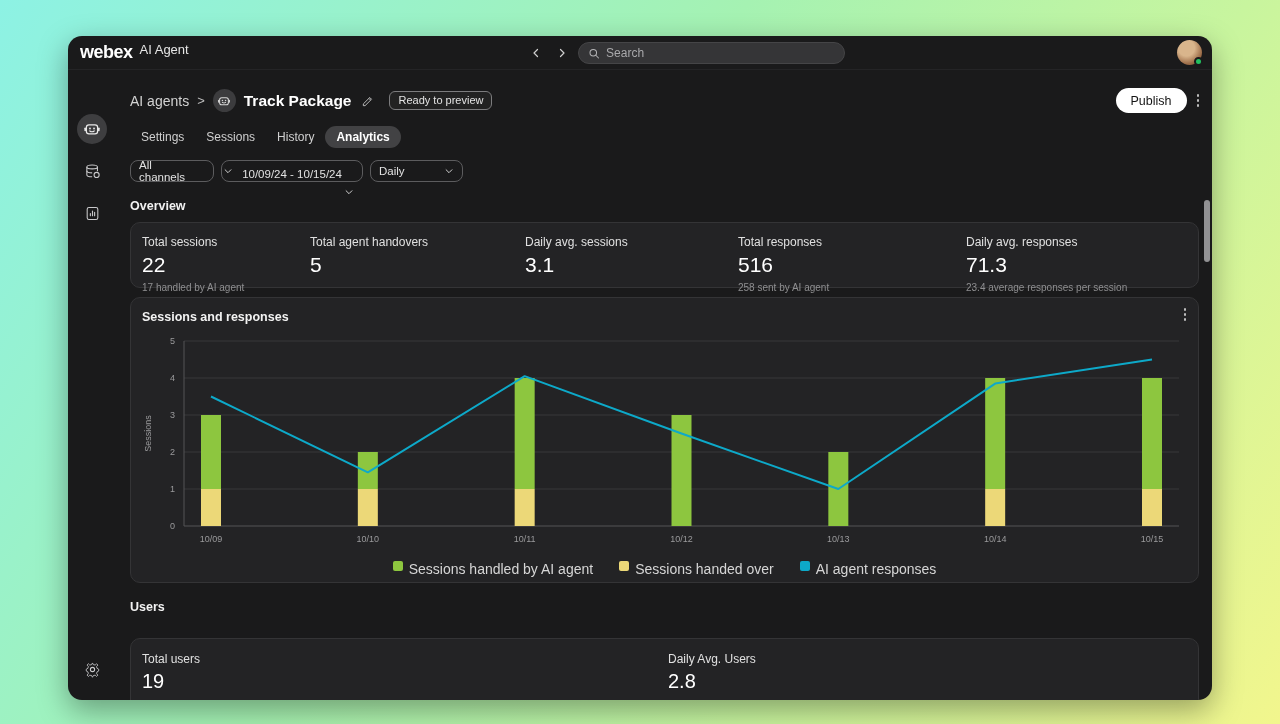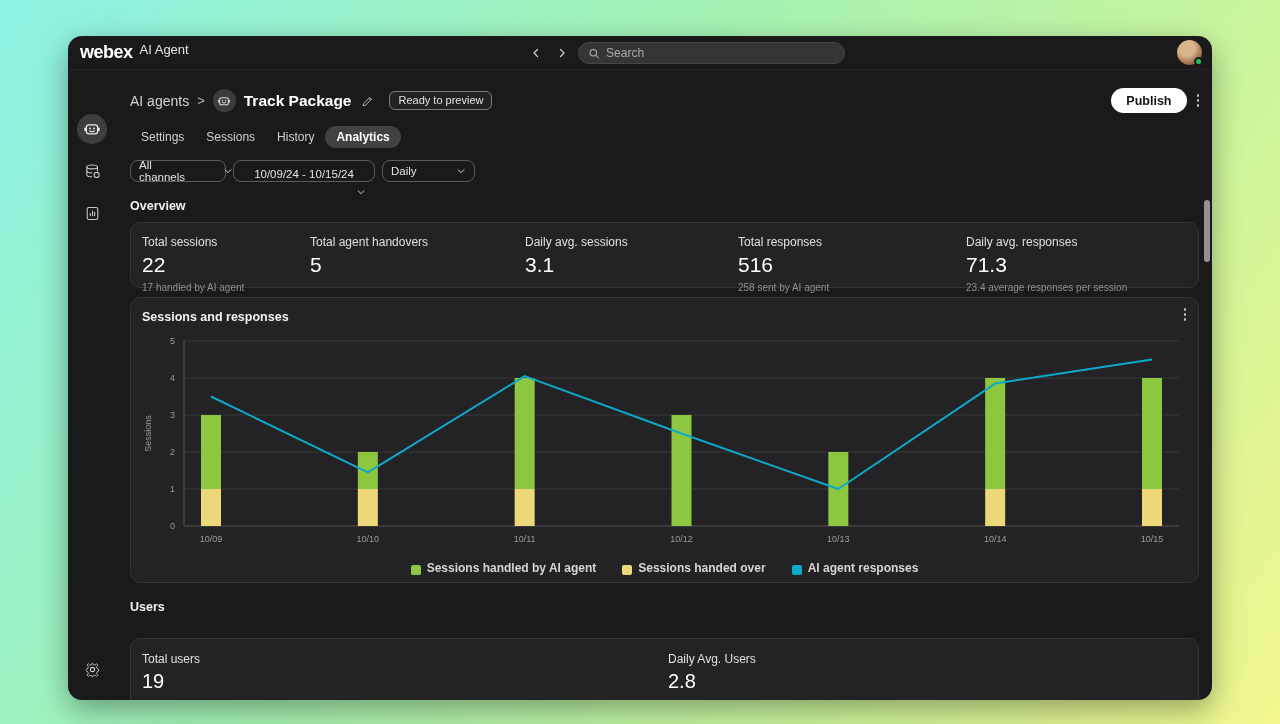--- a/index.html
+++ b/index.html
@@ -46,47 +46,47 @@
   .crumb-parent { font-size:14px; color:#d2d2d2; cursor:pointer;}
   .crumb-sep { font-size:13px; color:#bdbdbd; margin:0 8px;}
   .bot-badge { width:23px; height:23px; border-radius:50%; background:#3c3c3e;
     display:flex; align-items:center; justify-content:center; color:#d8d8d8; margin-right:8px;}
   .crumb-current { font-size:15.5px; font-weight:700; color:#fff; }
   .edit-pen { margin-left:10px; color:#c5c5c5; display:flex; cursor:pointer;}
   .status-badge { margin-left:14px; font-size:11px; color:#e3e3e3; border:1px solid #7c7c7e;
     border-radius:6px; padding:2px 8px 3px; background:#222; }
   .crumb-right { margin-left:auto; display:flex; align-items:center; gap:10px;}
   .publish { background:#fff; color:#141414; border:none; border-radius:13px; height:25px;
-    padding:4px 15px; font-size:12.5px; font-weight:700; cursor:pointer; font-family:"Liberation Sans",sans-serif;}
+    padding:4px 15px; font-size:12.5px; font-weight:400; cursor:pointer; font-family:"Liberation Sans",sans-serif;}
   .kebab { color:#bdbdbd; font-size:14px; line-height:10px; cursor:pointer; letter-spacing:0;
     display:flex; flex-direction:column; gap:2.5px; align-items:center;}
   .kebab i { width:2.5px; height:2.5px; border-radius:50%; background:#bdbdbd; }
   .tabsrow { margin-top:13px; display:flex; align-items:center; gap:0; padding-left:0; }
   .tab { font-size:12px; color:#d0d0d0; padding:4px 11px; cursor:pointer; border-radius:12px; }
   .tab.active { background:#424244; color:#fff; font-weight:700; }
   .filtersrow { margin-top:12px; display:flex; gap:7px; }
   .dd { height:22px; border:1px solid #5c5c5e; border-radius:8px; background:transparent;
     display:flex; align-items:center; padding:0 8px; gap:7px; font-size:11.5px; color:#e2e2e2; cursor:pointer;}
   .dd .chev { margin-left:auto; color:#cfcfcf; display:flex;}
-  .dd.w1{width:96px;gap:38px;} .dd.w2{width:142px;flex-direction:column;} .dd.w3{width:93px;}
+  .dd.w1{width:84px;gap:38px;} .dd.w2{width:142px;flex-direction:column;} .dd.w3{width:93px;}
   .sec-heading { margin-top:17px; font-size:12.5px; font-weight:700; color:#f2f2f2; }
   .card { margin-top:9px; background:#232325; border:1px solid #343436; border-radius:10px; }
   
   .ov-card { height:66px; display:flex; padding:12px 0 0 11px; }
   .stat { }
   .stat .lbl { font-size:12px; color:#e0e0e0; }
   .stat .val { font-size:21px; color:#fff; font-weight:500; margin-top:4px; }
   .stat .sub { font-size:10px; color:#8f8f91; margin-top:5px; }
   .stat.c0{width:168px;} .stat.c1{width:215px;} .stat.c2{width:213px;} .stat.c3{width:228px;} .stat.c4{flex:1;}
   
   .chart-card { height:286px; position:relative; }
   .chart-title { position:absolute; left:11px; top:12px; font-size:12.5px; font-weight:700; color:#f2f2f2;}
   .chart-kebab { position:absolute; right:12px; top:10px; }
   .legend { position:absolute; left:0; right:0; top:263px; display:flex; justify-content:center; gap:26px;}
-  .legend .li { display:flex; align-items:flex-end; gap:6px; font-size:12px; color:#d6d6d6; cursor:pointer;font-weight:bold;}
+  .legend .li { display:flex; align-items:flex-start; gap:6px; font-size:14px; color:#d6d6d6; cursor:pointer;}
   .legend .sw { width:10px; height:10px; border-radius:2px; }
   #chart-svg { position:absolute; left:0; top:30px; }
   
   .users-card { height:80px; display:flex; padding:13px 0 0 11px;margin-top:24px; }
   .users-card .stat.u0 { width:526px; }
   .users-card .val { font-size:20px; }
   
   .scroll-thumb { position:absolute; right:2px; top:164px; width:6px; height:62px;
     background:#929294; border-radius:3px; cursor:pointer; }
   .gridline { stroke:#39393b; stroke-width:1; }

